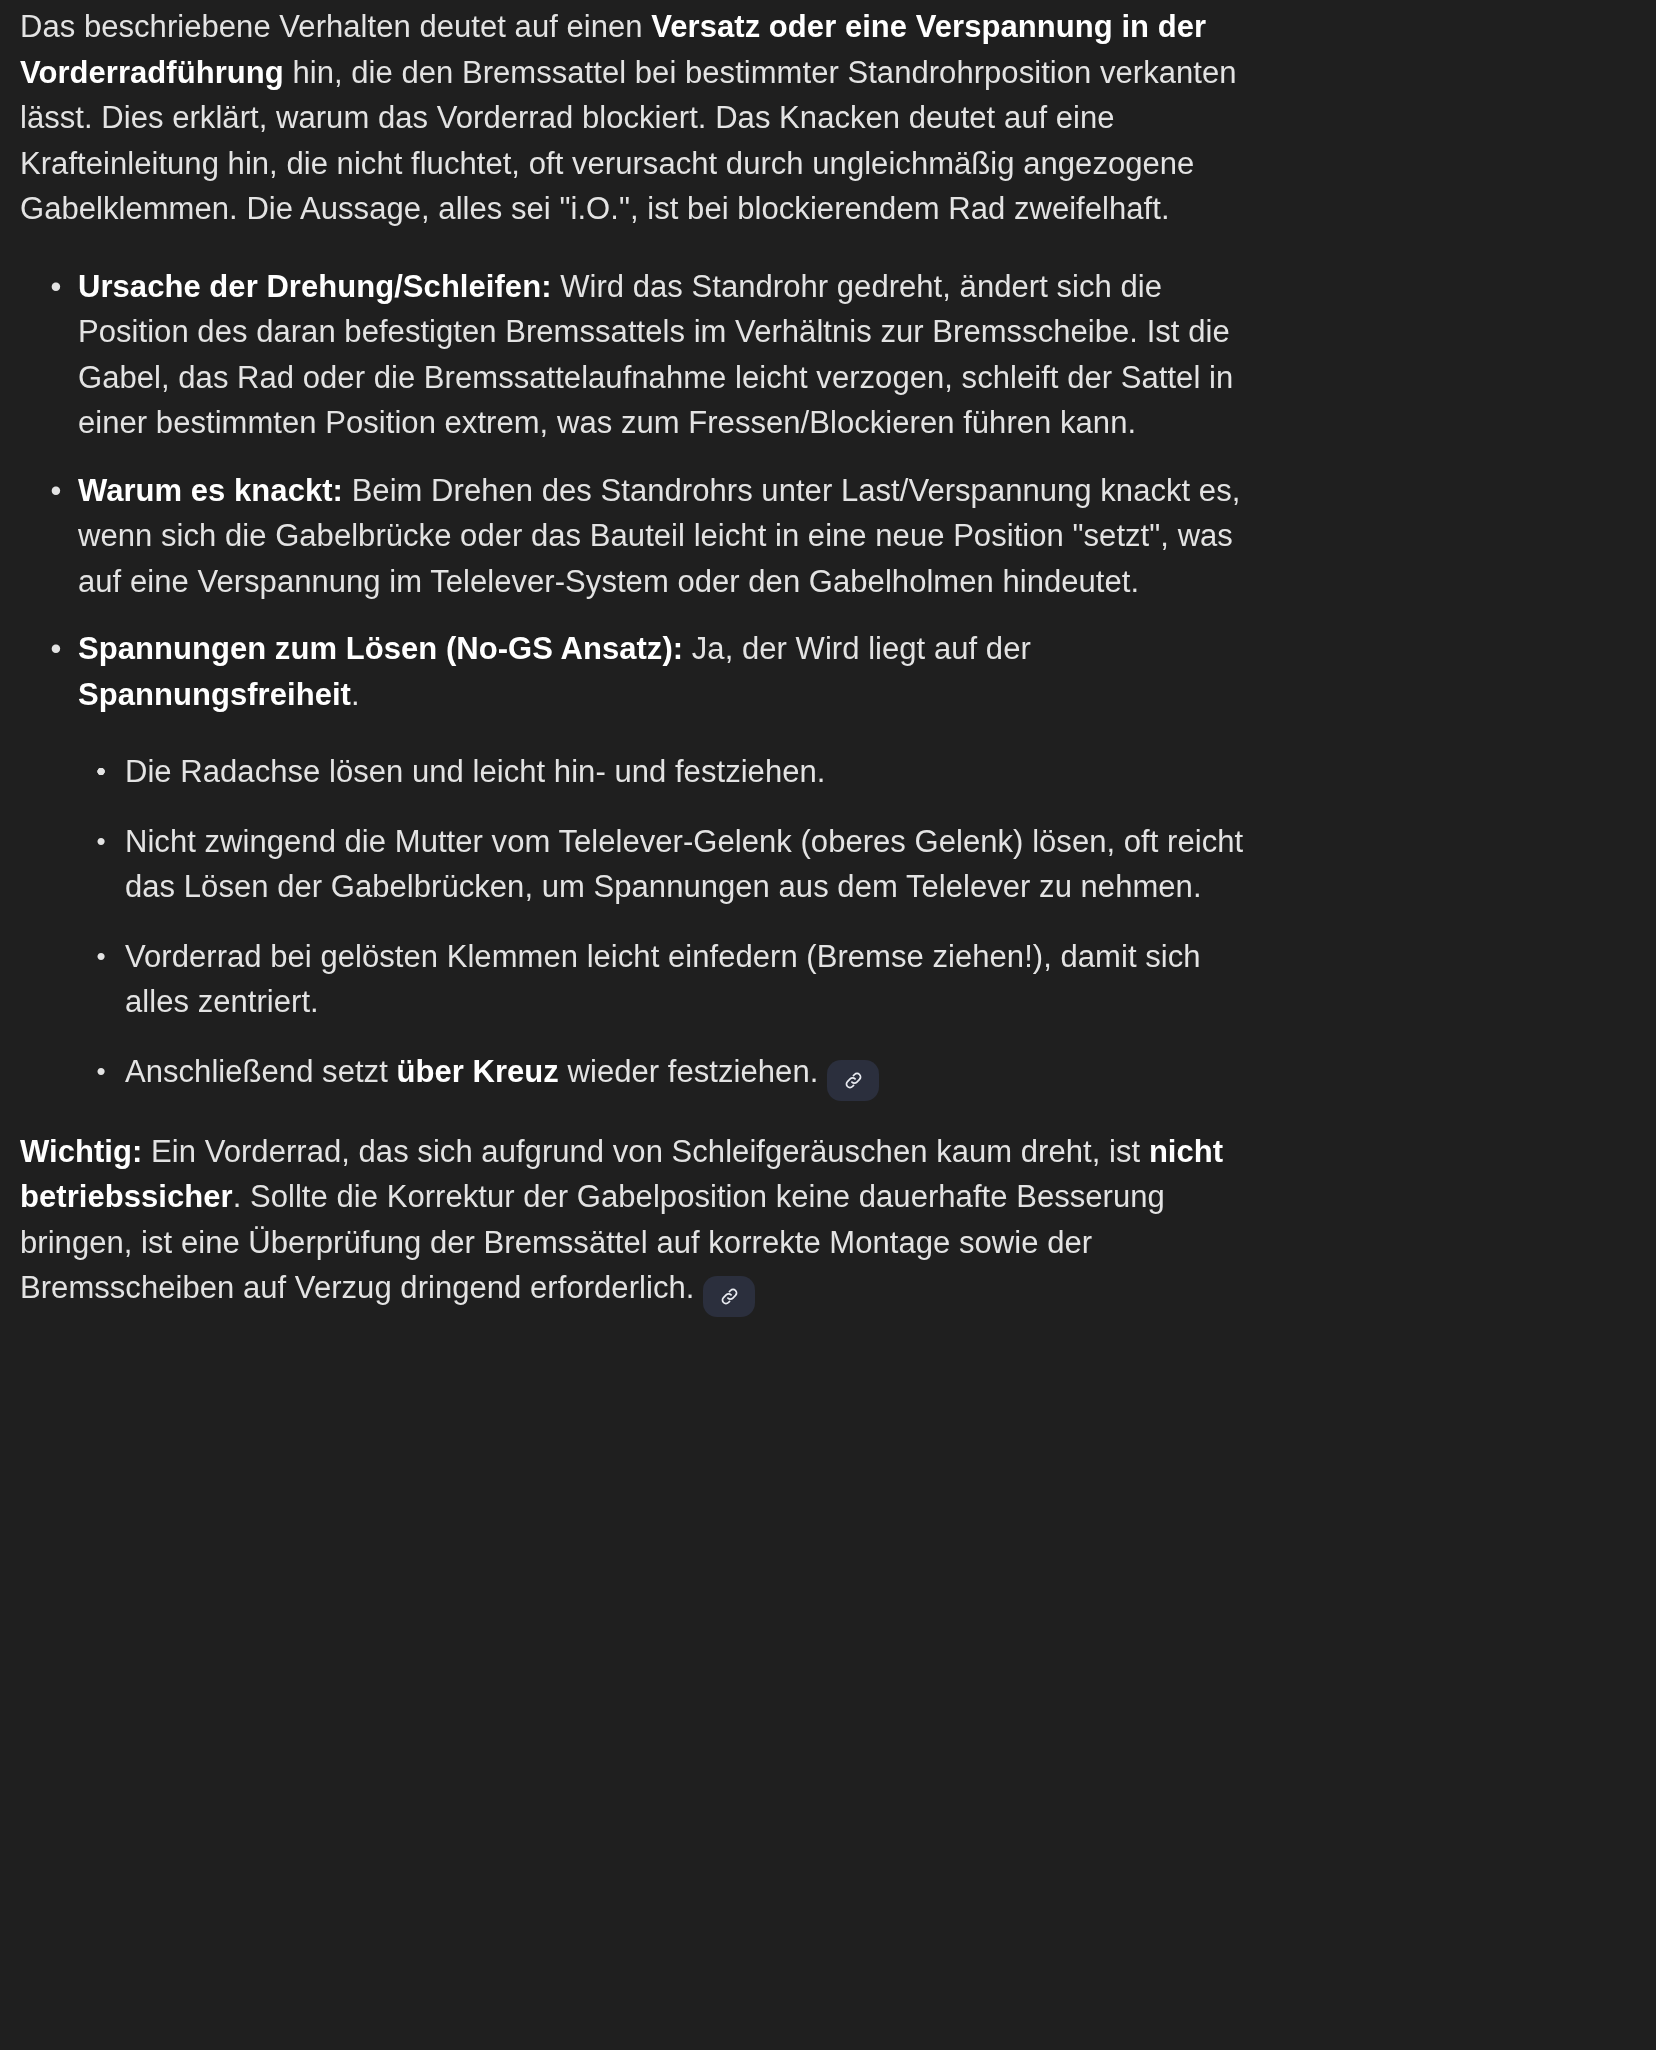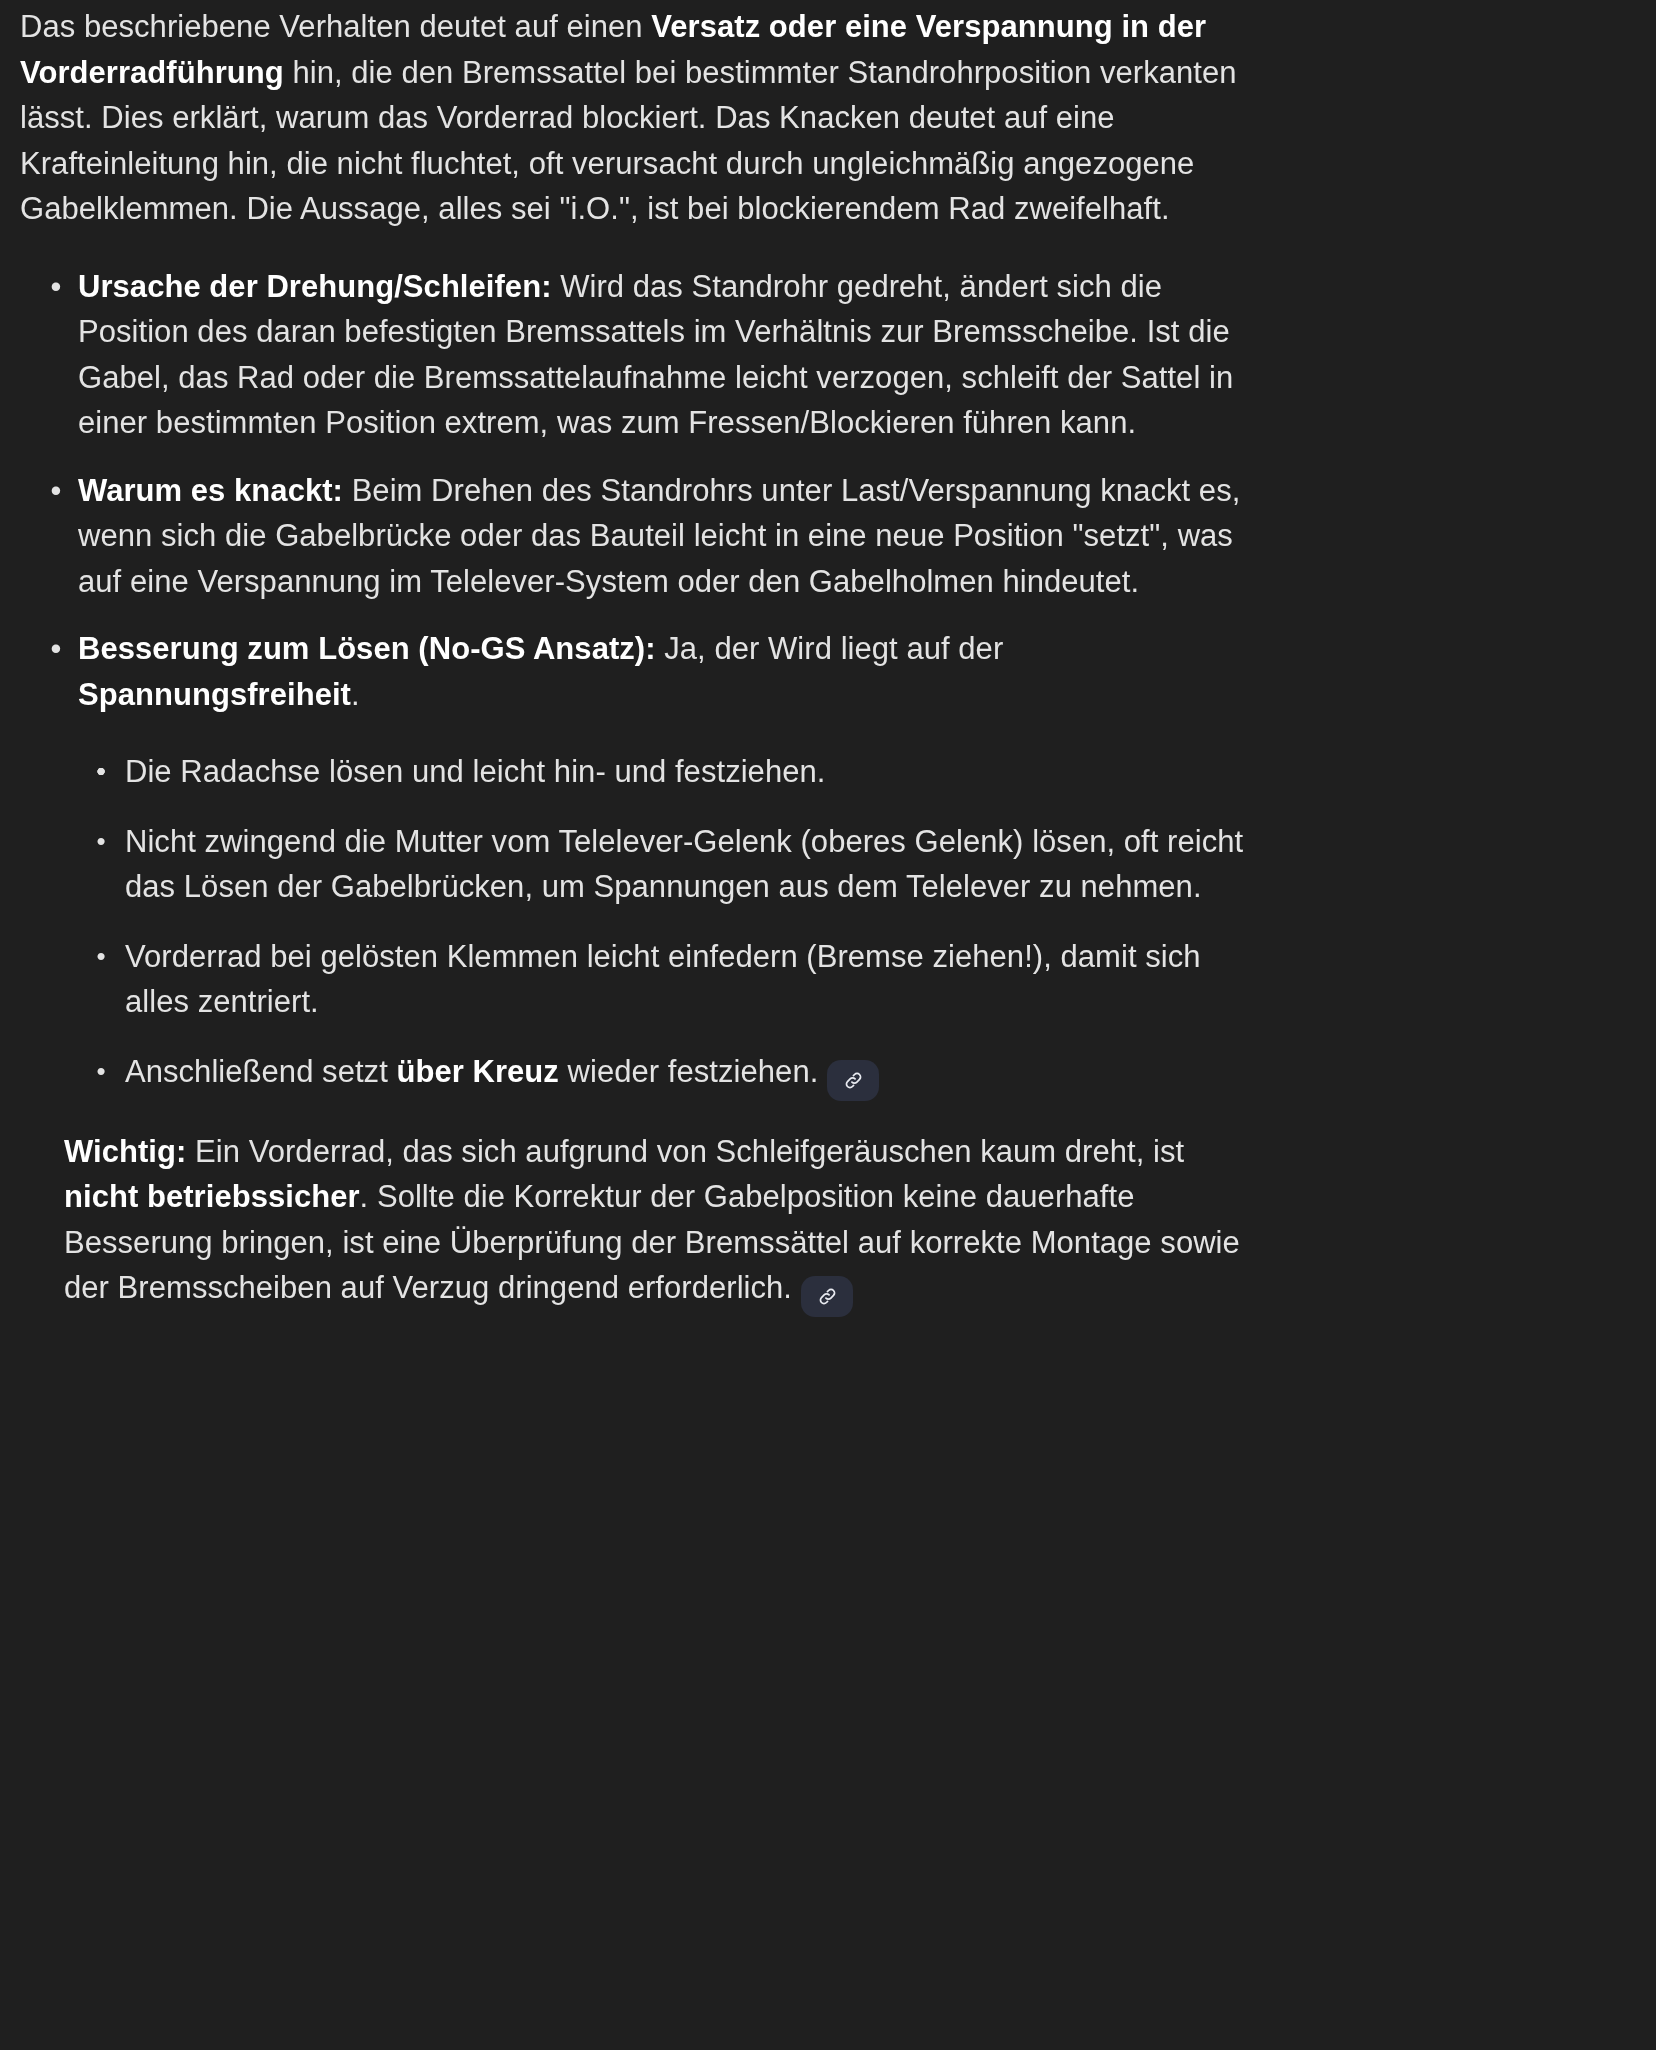--- a/index.html
+++ b/index.html
@@ -28,21 +28,21 @@
     line-height: 45.5px;
     font-weight: 400;
     letter-spacing: 0.05px;
   }
 
   p.para {
     margin: 0 0 32px 0;
     padding: 0;
   }
   p.para.first { margin-top: 4px; }
-  p.para.last  { margin-bottom: 0; margin-left: 44px; }
+  p.para.last  { margin-bottom: 0; }
 
   strong, b { font-weight: 700; color: #ffffff; }
 
   ul.lvl1 {
     list-style: none;
     margin: 0 0 28px 0;
     padding: 0;
   }
   ul.lvl1 > li.item1 {
     position: relative;
@@ -127,21 +127,21 @@
         <strong>Ursache der Drehung/Schleifen:</strong><span> Wird das Standrohr gedreht, ändert sich die Position des daran befestigten Bremssattels im Verhältnis zur Bremsscheibe. Ist die Gabel, das Rad oder die Bremssattelaufnahme leicht verzogen, schleift der Sattel in einer bestimmten Position extrem, was zum Fressen/Blockieren führen kann.</span>
       </li>
 
       <li class="item1">
         <span class="marker">•</span>
         <strong>Warum es knackt:</strong><span> Beim Drehen des Standrohrs unter Last/Verspannung knackt es, wenn sich die Gabelbrücke oder das Bauteil leicht in eine neue Position "setzt", was auf eine Verspannung im Telelever-System oder den Gabelholmen hindeutet.</span>
       </li>
 
       <li class="item1">
         <span class="marker">•</span>
-        <strong>Besserung zum Lösen (No-GS Ansatz):</strong><span> Ja, der Wird liegt auf der </span><strong>Spannungsfreiheit</strong><span>.</span>
+        <strong>Spannungen zum Lösen (No-GS Ansatz):</strong><span> Ja, der Wird liegt auf der </span><strong>Spannungsfreiheit</strong><span>.</span>
 
         
         <ul class="lvl2">
 
           <li class="item2">
             <span class="marker">•</span>
           </li>
 
           <li class="item2">
             <span class="marker">•</span>

